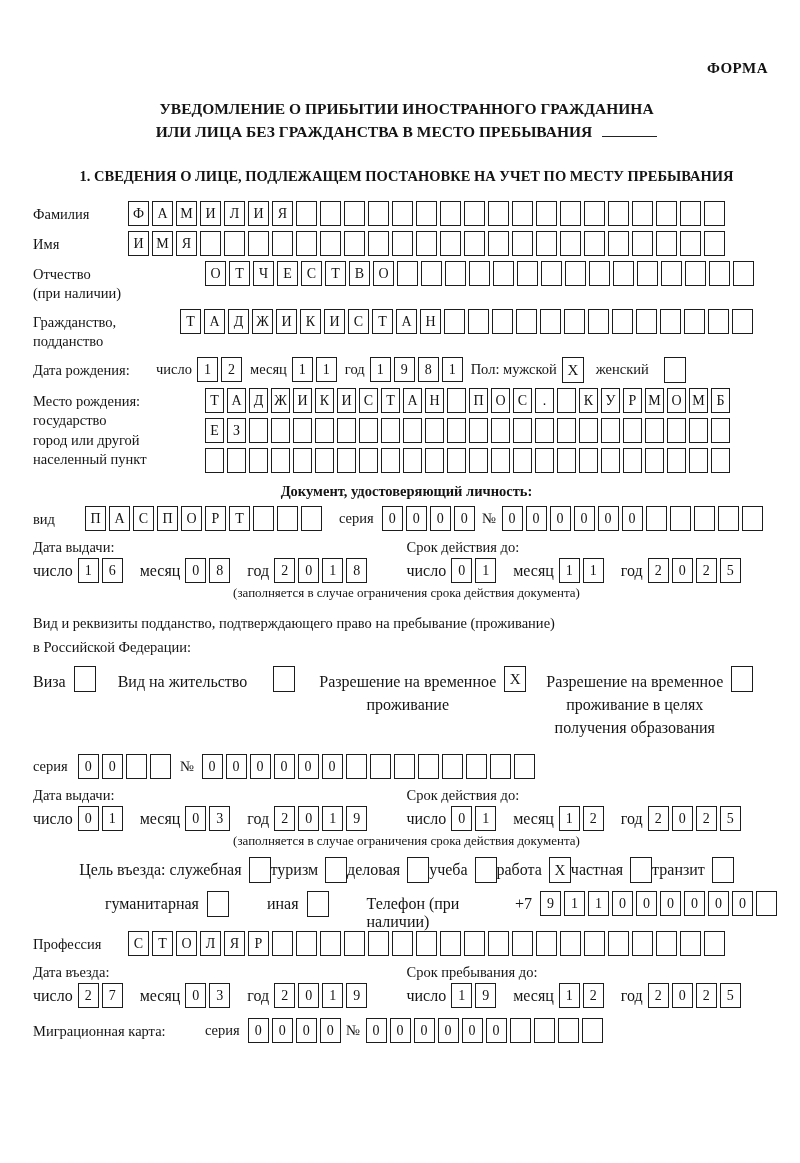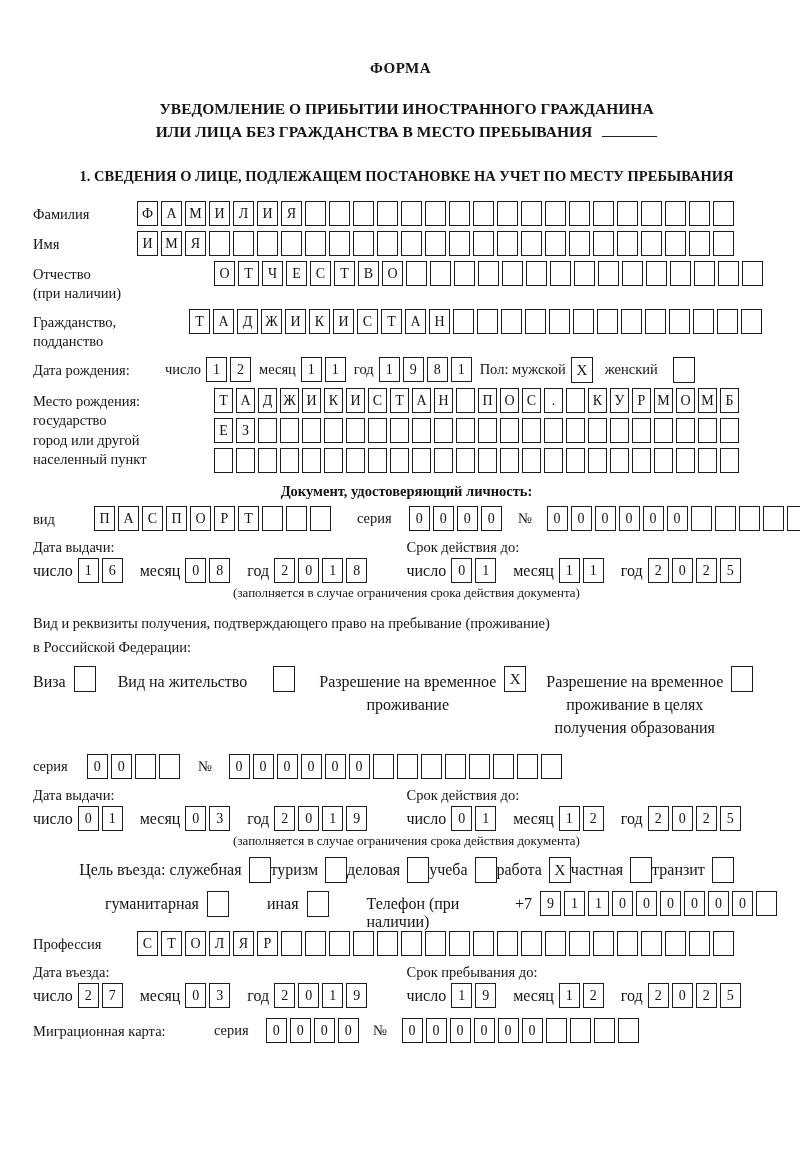--- a/index.html
+++ b/index.html
@@ -1,24 +1,24 @@
 <!DOCTYPE html>
 <html><head>
 <meta charset="utf-8">
 <style>
   html,body{margin:0;padding:0;background:#fff;}
   body{width:800px;height:1163px;color:#141414;font-family:"Liberation Serif",serif;overflow:hidden;}
   .page{padding:34px 20px 0 33px;width:747px;}
   .annex{margin-left:587px;font-size:13.5px;line-height:1.4;}
   .annex .gap{height:5px;}
-  .forma{font-weight:bold;font-size:15px;text-align:center;padding-right:12px;margin-top:26px;letter-spacing:.5px;}
+  .forma{font-weight:bold;font-size:15px;text-align:right;padding-right:12px;margin-top:26px;letter-spacing:.5px;}
   .title{font-weight:bold;font-size:15.5px;text-align:center;margin-top:20px;line-height:1.5;}
   .blank-line{display:inline-block;width:55px;border-bottom:1.8px solid #222;height:1px;margin-left:10px;vertical-align:baseline;}
   .sect{font-weight:bold;font-size:14.5px;text-align:center;margin-top:24px;margin-bottom:16px;}
-  .row{display:flex;align-items:flex-start;margin-bottom:5px;font-size:14.5px;gap:9px;}
+  .row{display:flex;align-items:flex-start;margin-bottom:5px;font-size:14.5px;}
   .lbl{flex:0 0 auto;line-height:1.35;padding-top:4px;}
   .w95{width:95px;} .w147{width:147px;} .w172{width:172px;}
   .cells{display:flex;flex:0 0 auto;}
   .cell{flex:0 0 auto;width:19px;height:23px;border:1.6px solid #1d1d1d;margin-right:3px;
         text-align:center;line-height:23px;font-size:14px;background:#fff;}
   .cells-sm .cell{width:17px;}
   .cellcol{display:flex;flex-direction:column;gap:5px;}
   .checkbox{flex:0 0 auto;display:inline-block;width:20px;height:24px;border:1.6px solid #1d1d1d;
         text-align:center;line-height:24px;font-size:15px;}
   .inline{display:flex;align-items:flex-start;}
@@ -383,21 +383,21 @@
           <div class="cell">2</div>
           <div class="cell">0</div>
           <div class="cell">2</div>
           <div class="cell">5</div>
         </div>
     </div>
   </div>
   <div class="note">(заполняется в случае ограничения срока действия документа)</div>
 
   <div class="intro">
-    <div>Вид и реквизиты получения, подтверждающего право на пребывание (проживание)</div>
+    <div>Вид и реквизиты подданство, подтверждающего право на пребывание (проживание)</div>
     <div>в Российской Федерации:</div>
   </div>
 
   <div class="opts">
     <div class="opt">
       <span class="olbl">Виза</span>
       <span class="checkbox"></span>
     </div>
     <div class="opt" style="margin-left:22px">
       <span class="olbl">Вид на жительство</span>

